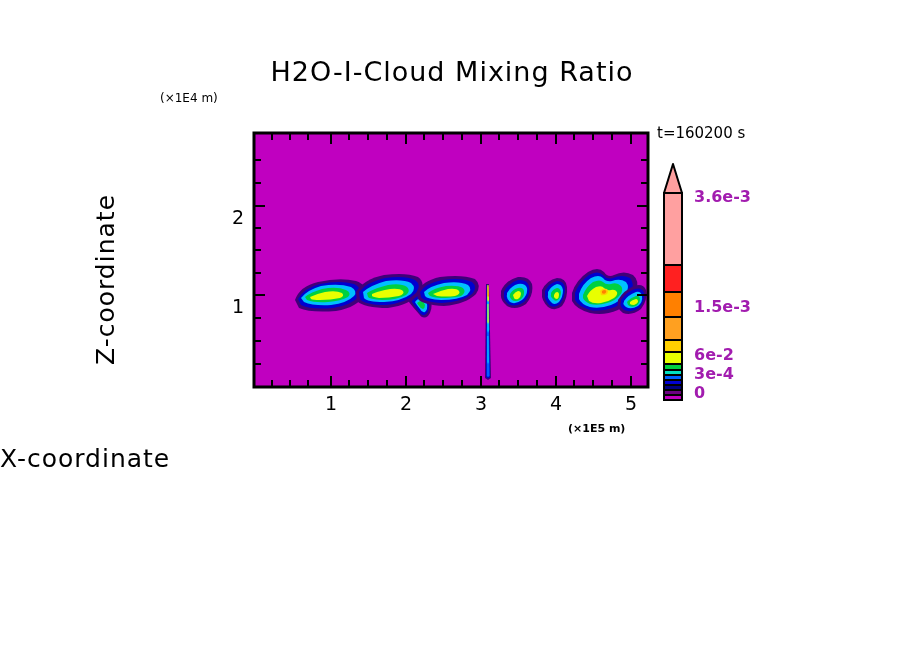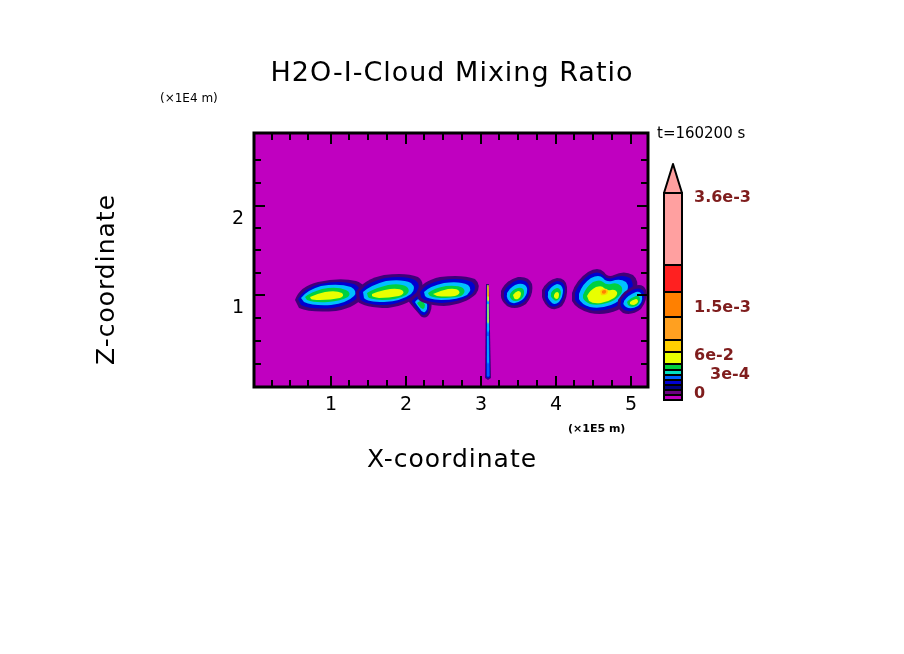--- a/index.html
+++ b/index.html
@@ -43,21 +43,20 @@
   }
   #time-label {
     left: 657px;
     top: 124px;
     font-size: 15px;
   }
   #xtitle {
     left: 0;
     top: 444px;
     width: 904px;
-    text-align: center;
     font-size: 25px;
     letter-spacing: 1px;
   }
   #ytitle {
     left: -95px;
     top: 265px;
     width: 400px;
     text-align: center;
     font-size: 25px;
     letter-spacing: 1px;
@@ -66,21 +65,21 @@
   }
   .tick-label {
     position: absolute;
     color: #000;
     font-size: 19px;
     text-align: center;
     font-family: "DejaVu Sans", sans-serif;
   }
   .cbar-label {
     position: absolute;
-    color: #7f1d1d;
+    color: #a21caf;
     font-size: 16px;
     font-weight: bold;
     white-space: nowrap;
     font-family: "DejaVu Sans", sans-serif;
   }
   svg { display: block; }
   #plot-svg { position: absolute; left: 0; top: 0; }
 </style>
 </head>
 <body>
@@ -99,21 +98,21 @@
   <div class="tick-label" style="left:466px;top:392px;width:30px;">3</div>
   <div class="tick-label" style="left:541px;top:392px;width:30px;">4</div>
   <div class="tick-label" style="left:616px;top:392px;width:30px;">5</div>
 
   <div class="tick-label" style="left:222px;top:295px;width:22px;text-align:right;">1</div>
   <div class="tick-label" style="left:222px;top:206px;width:22px;text-align:right;">2</div>
 
   <div class="cbar-label" style="left:694px;top:187px;">3.6e-3</div>
   <div class="cbar-label" style="left:694px;top:297px;">1.5e-3</div>
   <div class="cbar-label" style="left:694px;top:345px;">6e-2</div>
-  <div class="cbar-label" style="left:694px;top:364px;margin-left:16px;">3e-4</div>
+  <div class="cbar-label" style="left:694px;top:364px;">3e-4</div>
   <div class="cbar-label" style="left:694px;top:383px;">0</div>
 
   <svg id="plot-svg" width="904" height="654">
     <defs>
       <clipPath id="plotclip">
         <rect x="254" y="133" width="394" height="254"></rect>
       </clipPath>
     </defs>
 
     <g>

